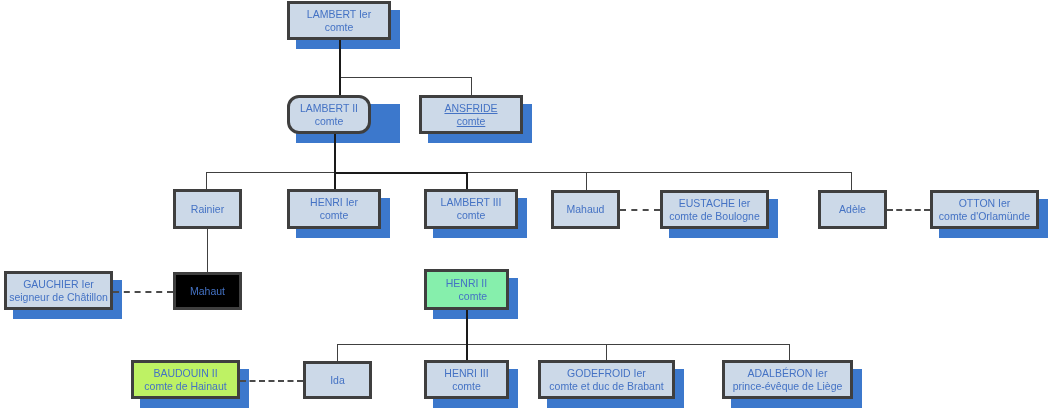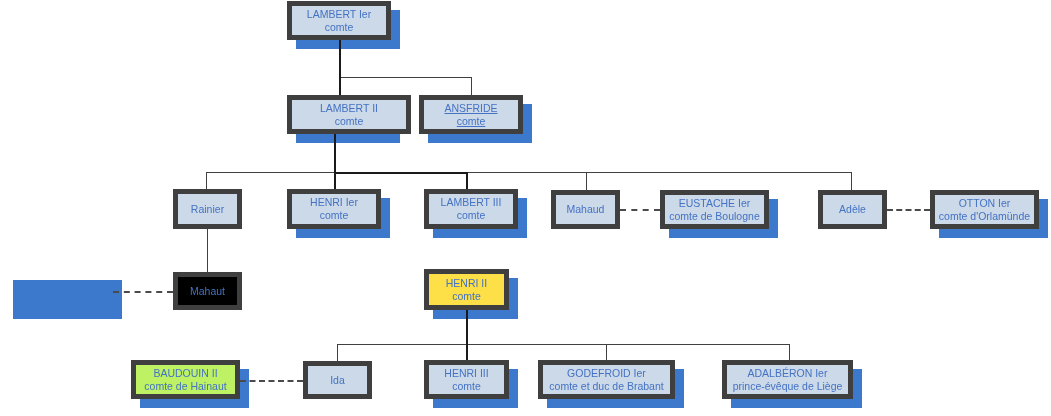--- a/index.html
+++ b/index.html
@@ -1,20 +1,20 @@
 <!DOCTYPE html>
 <html><head>
 <meta charset="utf-8">
 <style>
   html,body{margin:0;padding:0;background:#ffffff;}
   body{font-family:"Liberation Sans", sans-serif;}
   #canvas{position:relative;width:1051px;height:416px;overflow:hidden;background:#fff;}
 
   .node{position:absolute;box-sizing:border-box;
-        background:#ccd9e8;border:5px solid #14532d;
+        background:#ccd9e8;border:3px solid #14532d;
         color:#4472c4;font-size:10.5px;line-height:13px;
         display:flex;align-items:center;justify-content:center;text-align:center;
         z-index:3;padding:0 2px;}
   .node .ln{display:block;white-space:nowrap;}
   .shadow{position:absolute;background:#3c78cc;z-index:1;}
 
   .hline{position:absolute;background:#404040;height:1px;z-index:2;}
   .vline{position:absolute;background:#404040;width:1px;z-index:2;}
   .vline.thick{width:2px;background:#1a1a1a;}
   .hline.thick{height:2px;background:#1a1a1a;}
@@ -60,21 +60,21 @@
     <div class="dash" style="left: 620px; top: 209px; width: 40px;"></div>
     <div class="dash" style="left: 887px; top: 209px; width: 43px;"></div>
     <div class="dash" style="left: 113px; top: 291px; width: 60px;"></div>
     <div class="dash" style="left: 240px; top: 380px; width: 63px;"></div>
     <div class="node" style="left: 287px; top: 1px; width: 104px; height: 39px; background: rgb(204, 217, 232); border-color: rgb(63, 63, 63); color: rgb(68, 114, 196);">
       <div>
         <span class="ln">LAMBERT Ier</span>
         <span class="ln">comte</span>
       </div>
     </div>
-    <div class="node" style="left: 287px; top: 95px; width: 124px; height: 39px; background: rgb(204, 217, 232); border-color: rgb(63, 63, 63); color: rgb(68, 114, 196);">
+    <div class="node" style="left: 287px; top: 95px; width: 84px; height: 39px; background: rgb(204, 217, 232); border-color: rgb(63, 63, 63); color: rgb(68, 114, 196); border-radius: 12px;">
       <div>
         <span class="ln">LAMBERT II</span>
         <span class="ln">comte</span>
       </div>
     </div>
     <div class="node" style="left: 419px; top: 95px; width: 104px; height: 39px; background: rgb(204, 217, 232); border-color: rgb(63, 63, 63); color: rgb(68, 114, 196); text-decoration: underline;">
       <div>
         <span class="ln">ANSFRIDE</span>
         <span class="ln">comte</span>
       </div>
@@ -111,26 +111,32 @@
       <div>
         <span class="ln">Adèle</span>
       </div>
     </div>
     <div class="node" style="left: 930px; top: 190px; width: 109px; height: 39px; background: rgb(204, 217, 232); border-color: rgb(63, 63, 63); color: rgb(68, 114, 196);">
       <div>
         <span class="ln">OTTON Ier</span>
         <span class="ln">comte d'Orlamünde</span>
       </div>
     </div>
+    <div class="node" style="left: 4px; top: 271px; width: 109px; height: 39px; background: rgb(204, 217, 232); border-color: rgb(63, 63, 63); color: rgb(68, 114, 196);">
+      <div>
+        <span class="ln">GAUCHIER Ier</span>
+        <span class="ln">seigneur de Châtillon</span>
+      </div>
+    </div>
     <div class="node" style="left: 173px; top: 272px; width: 69px; height: 38px; background: #000000; border-color: rgb(63, 63, 63); color: rgb(68, 114, 196);">
       <div>
         <span class="ln">Mahaut</span>
       </div>
     </div>
-    <div class="node" style="left: 424px; top: 269px; width: 85px; height: 41px; background: #fde047; border-color: rgb(63, 63, 63); color: rgb(68, 114, 196);">
+    <div class="node" style="left: 424px; top: 269px; width: 85px; height: 41px; background: #86efac; border-color: rgb(63, 63, 63); color: rgb(68, 114, 196); text-align: right;">
       <div>
         <span class="ln">HENRI II</span>
         <span class="ln">comte</span>
       </div>
     </div>
     <div class="node" style="left: 131px; top: 360px; width: 109px; height: 39px; background: #bef264; border-color: rgb(63, 63, 63); color: rgb(68, 114, 196);">
       <div>
         <span class="ln">BAUDOUIN II</span>
         <span class="ln">comte de Hainaut</span>
       </div>

